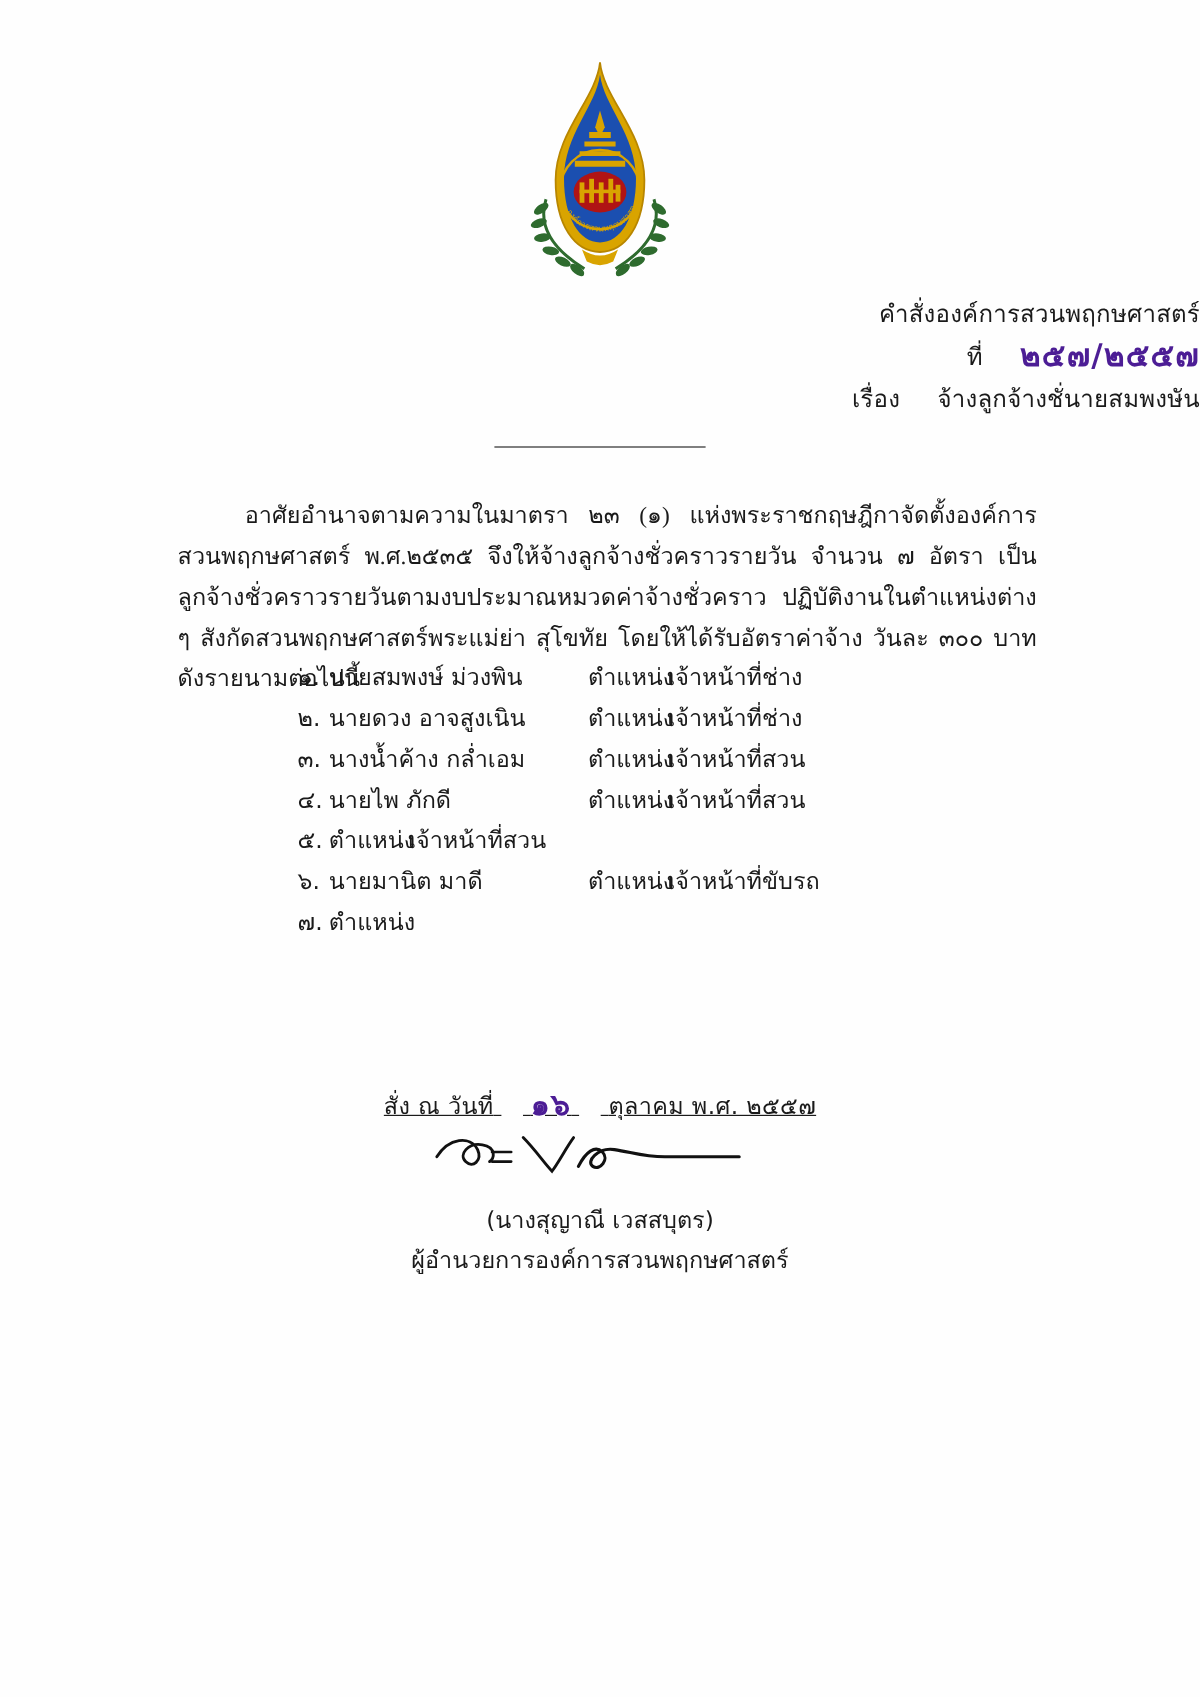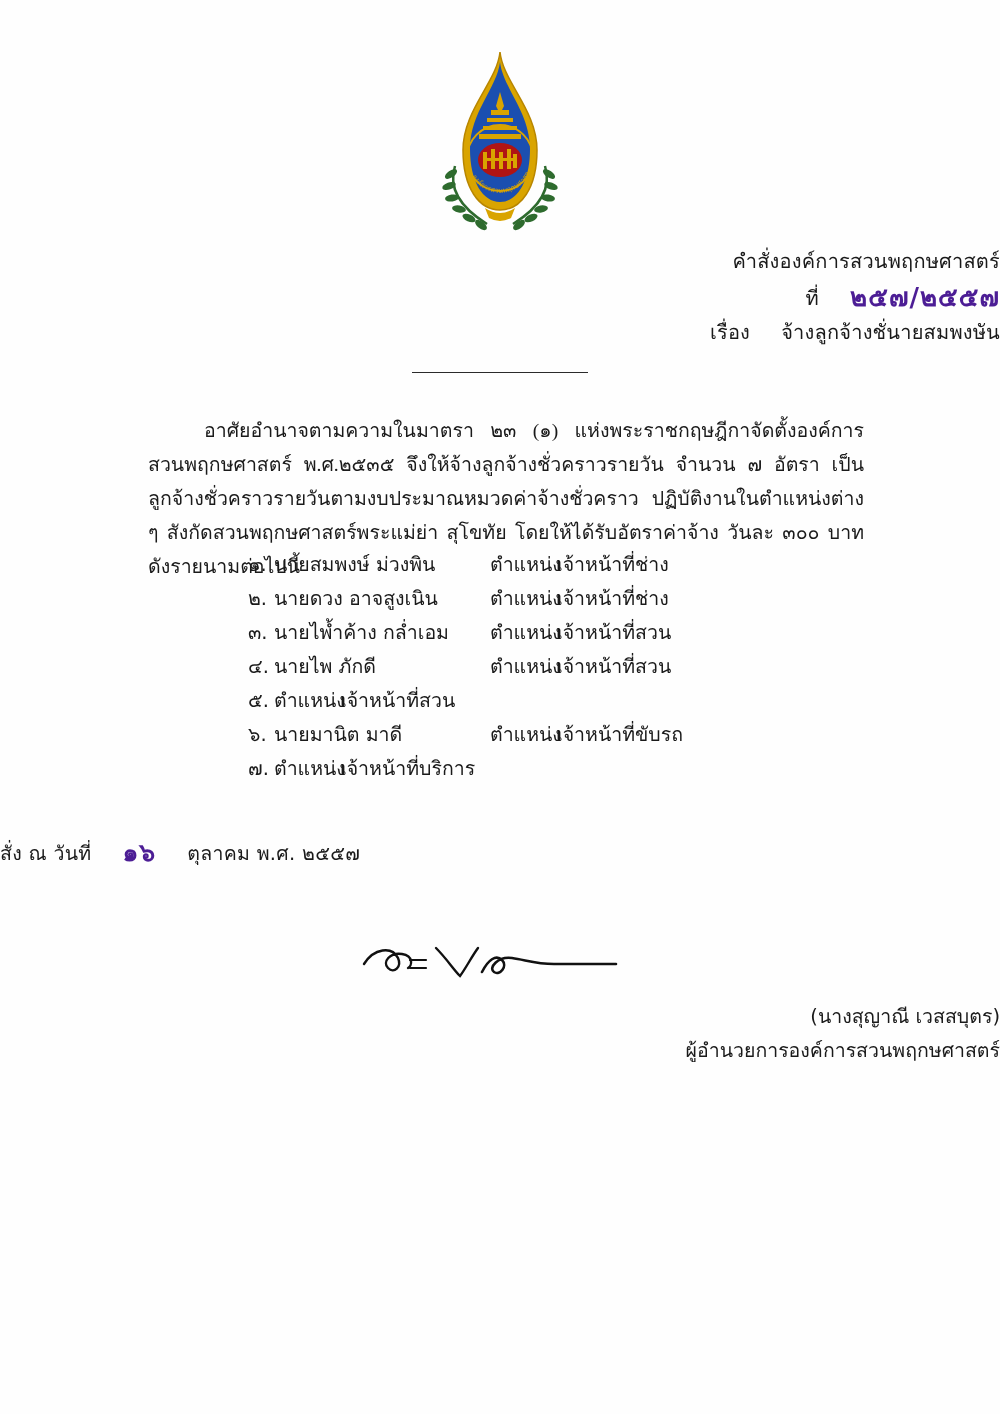--- a/index.html
+++ b/index.html
@@ -120,45 +120,47 @@
     top: 798px;
     left: 256px;
     width: 700px;
     font-size: 19.5px;
     letter-spacing: .3px;
   }
 
   
   .order-date {
     position: absolute;
-    top: 832px;
+    top: 900px;
     left: 0;
     right: 0;
+    text-align: center;
     font-size: 19.5px;
     letter-spacing: .3px;
+    text-decoration: underline;
   }
   .order-date .hand { font-size: 25px; }
 
   
   .signature {
     position: absolute;
     top: 930px;
     left: 50%;
     transform: translateX(-50%);
     width: 300px;
     height: 60px;
   }
   .signature svg { display:block; }
 
   .signer {
     position: absolute;
     top: 1000px;
     left: 0;
     right: 0;
-    text-align: right;
+    text-align: center;
     font-size: 19.5px;
     line-height: 34px;
   }
 </style>
 </head>
 <body>
 
 <div class="page">
 
   <div class="emblem-wrap">
@@ -246,21 +248,21 @@
       <span class="posvalue">เจ้าหน้าที่ช่าง</span>
     </div>
     <div class="name-row">
       <span class="num">๒.</span>
       <span class="person">นายดวง  อาจสูงเนิน</span>
       <span class="poslabel">ตำแหน่ง</span>
       <span class="posvalue">เจ้าหน้าที่ช่าง</span>
     </div>
     <div class="name-row">
       <span class="num">๓.</span>
-      <span class="person">นายไพ้ำค้าง  กล่ำเอม</span>
+      <span class="person">นางน้ำค้าง  กล่ำเอม</span>
       <span class="poslabel">ตำแหน่ง</span>
       <span class="posvalue">เจ้าหน้าที่สวน</span>
     </div>
     <div class="name-row">
       <span class="num">๔.</span>
       <span class="person">นายไพ  ภักดี</span>
       <span class="poslabel">ตำแหน่ง</span>
       <span class="posvalue">เจ้าหน้าที่สวน</span>
     </div>
     <div class="name-row">
@@ -270,21 +272,20 @@
     </div>
     <div class="name-row">
       <span class="num">๖.</span>
       <span class="person">นายมานิต  มาดี</span>
       <span class="poslabel">ตำแหน่ง</span>
       <span class="posvalue">เจ้าหน้าที่ขับรถ</span>
     </div>
     <div class="name-row">
       <span class="num">๗.</span>
       <span class="poslabel">ตำแหน่ง</span>
-      <span class="posvalue">เจ้าหน้าที่บริการ</span>
     </div>
   </div>
 
 
   <div class="order-date">
     <span>สั่ง ณ วันที่</span>
     <span class="subject-gap"></span>
     <span class="hand">๑๖</span>
     <span class="subject-gap"></span>
     <span>ตุลาคม พ.ศ.  ๒๕๕๗</span>

